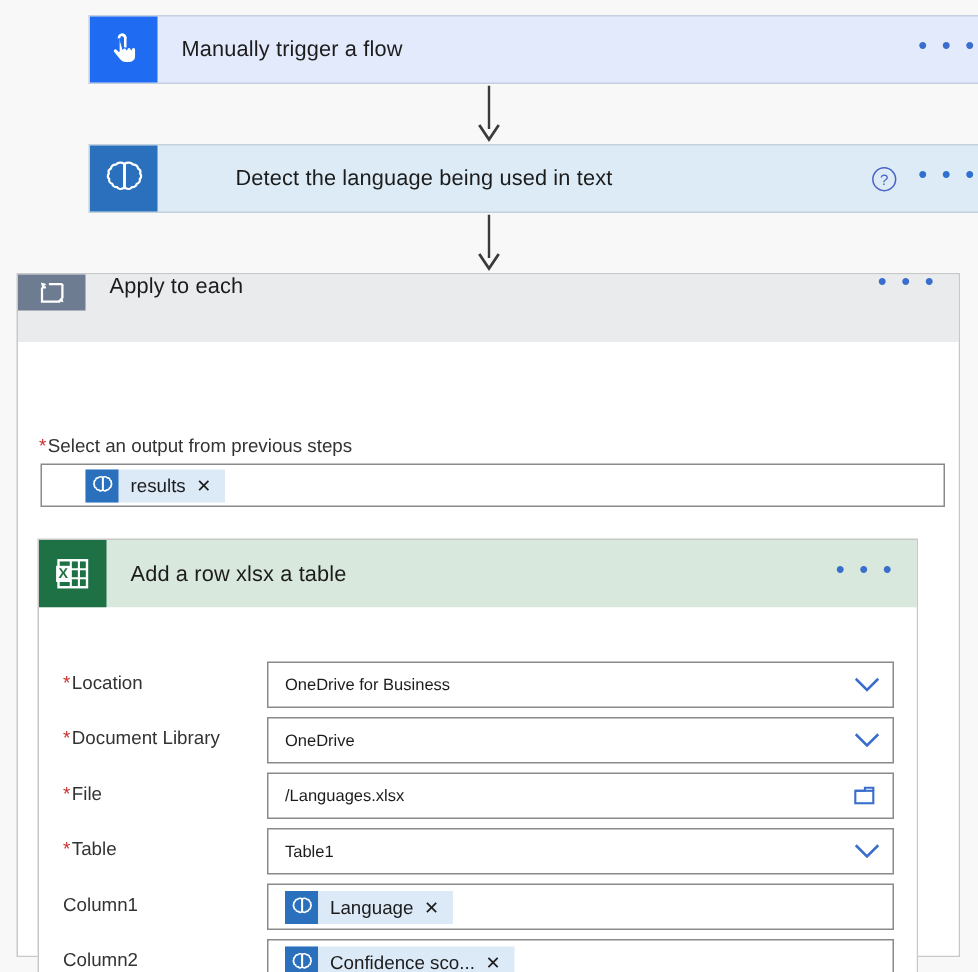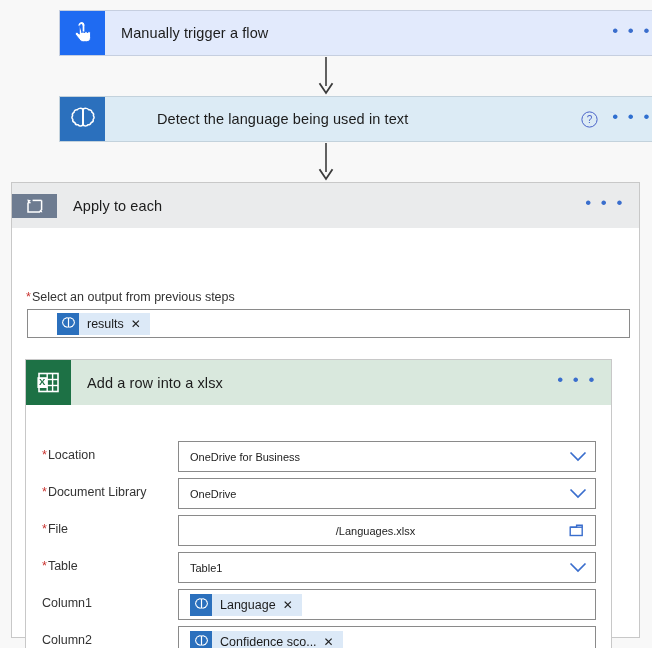--- a/index.html
+++ b/index.html
@@ -110,21 +110,21 @@
   }
 
   #loop-header {
     position: absolute;
     left: 0;
     top: 0;
     right: 0;
     height: 45px;
     background: #eaebec;
     display: flex;
-    align-items: center;
+    align-items: flex-start;
     border-bottom: 1px solid #eaebec;
   }
   #loop-header .card-icon { background: #6e7c91; }
 
   .loop-body {
     position: absolute;
     top: 45px;
     left: 0;
     right: 0;
     bottom: 0;
@@ -356,21 +356,21 @@
             <svg width="27" height="27" viewBox="0 0 27 27">
               <rect x="4" y="4.5" width="19" height="18" fill="none" stroke="#ffffff" stroke-width="1.6"></rect>
               <line x1="12.2" y1="4.5" x2="12.2" y2="22.5" stroke="#ffffff" stroke-width="1.4"></line>
               <line x1="12.2" y1="10.5" x2="23" y2="10.5" stroke="#ffffff" stroke-width="1.4"></line>
               <line x1="12.2" y1="16.5" x2="23" y2="16.5" stroke="#ffffff" stroke-width="1.4"></line>
               <line x1="17.6" y1="4.5" x2="17.6" y2="22.5" stroke="#ffffff" stroke-width="1.4"></line>
               <rect x="2.4" y="8.2" width="9.6" height="10.8" fill="#ffffff"></rect>
               <text x="7.2" y="16.4" text-anchor="middle" font-family="Liberation Sans, sans-serif" font-size="9.5" font-weight="bold" fill="#1d7145">X</text>
             </svg>
           </div>
-          <div class="card-title">Add a row into a xlsx</div>
+          <div class="card-title">Add a row xlsx a table</div>
           <div class="card-actions">
             <div class="ellipsis">• • •</div>
           </div>
         </div>
 
         <div class="excel-body">
 
           <div class="form-row" style="top:16px;">
             <div class="form-label">
               <span class="req-star">*</span><span>Location</span>
@@ -392,21 +392,21 @@
             <div class="form-control">
               <div class="form-value">OneDrive</div>
               <div class="control-affordance">
                 <svg width="18" height="11" viewBox="0 0 18 11">
                     <path d="M1.5 1.5 L9 9 L16.5 1.5" fill="none" stroke="#3a6ecd" stroke-width="1.7"></path>
                   </svg>
               </div>
             </div>
           </div>
 
-          <div class="form-row" style="top:90px;text-align:center;">
+          <div class="form-row" style="top:90px;">
             <div class="form-label">
               <span class="req-star">*</span><span>File</span>
             </div>
             <div class="form-control">
               <div class="form-value">/Languages.xlsx</div>
               <div class="control-affordance">
                 <svg width="19" height="16" viewBox="0 0 19 16">
                   <path d="M1.2 4.2 h6.4 v-2.0 h5.6 v2.0" fill="none" stroke="#3a6ecd" stroke-width="1.4"></path>
                   <rect x="1.2" y="4.2" width="12.0" height="8.3" fill="none" stroke="#3a6ecd" stroke-width="1.4"></rect>
                 </svg>

